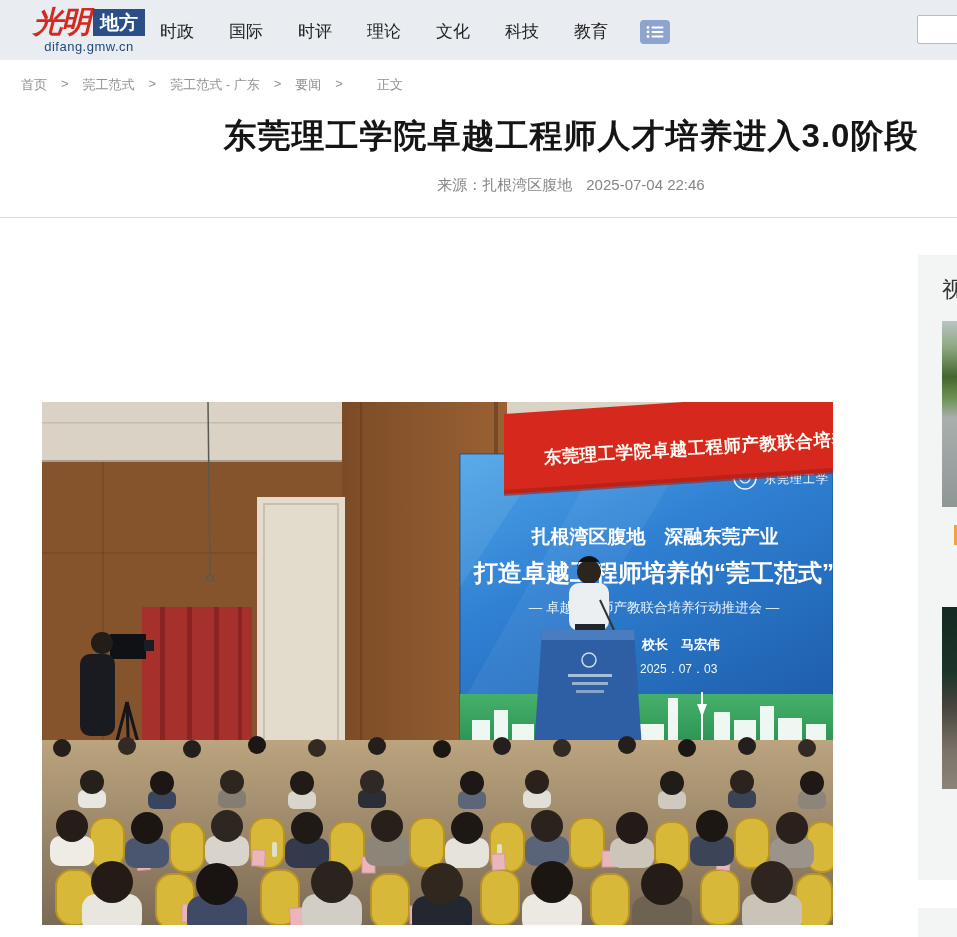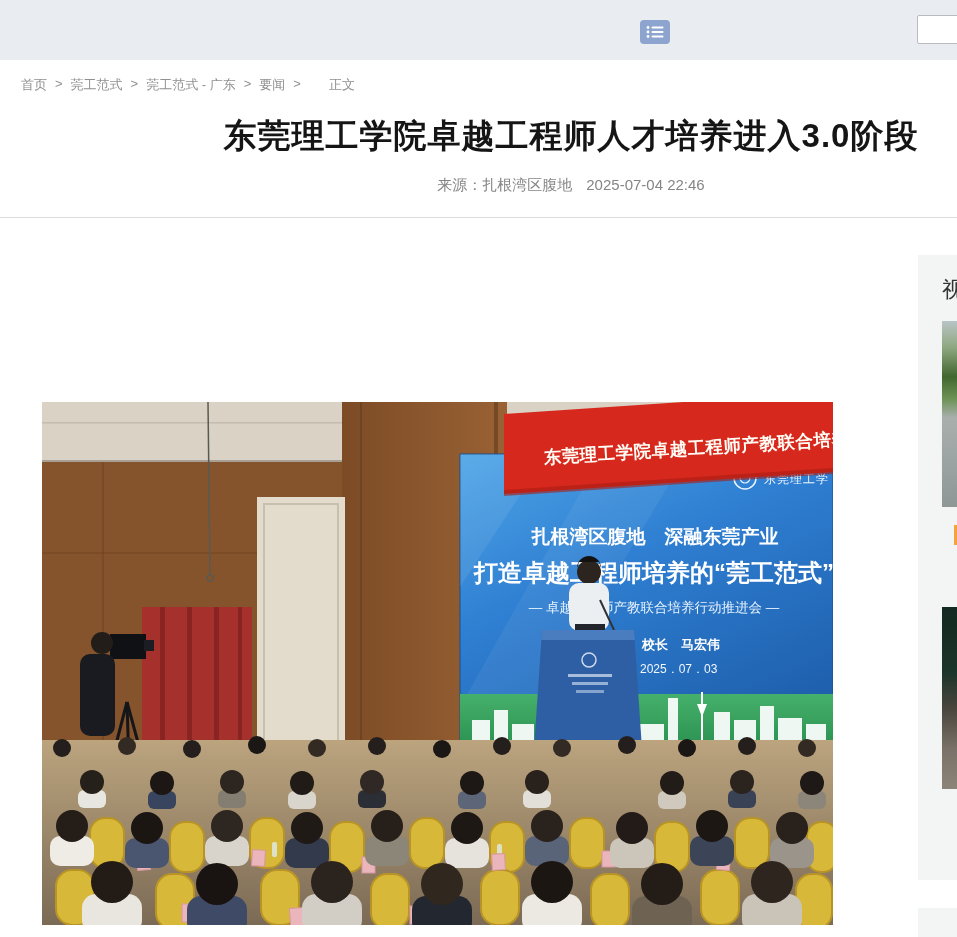--- a/index.html
+++ b/index.html
@@ -16,21 +16,21 @@
               padding:3px 7px;line-height:21px;}
   .logo-domain{font-size:13px;color:#23477d;margin-top:2px;letter-spacing:.5px;}
   .nav{position:absolute;left:160px;top:20px;display:flex;gap:35px;}
   .nav-item{font-size:17px;color:#222;cursor:pointer;white-space:nowrap;}
   .menu-btn{position:absolute;left:640px;top:20px;width:30px;height:24px;border-radius:4px;
             background:#8da4ce;display:flex;align-items:center;justify-content:center;cursor:pointer;}
   .search{position:absolute;left:917px;top:15px;width:120px;height:27px;background:#fff;
           border:1px solid #b9bcbe;border-radius:2px;outline:none;padding:0 6px;font-size:13px;}
 
   
-  .breadcrumb{position:absolute;left:21px;top:76px;display:flex;gap:8px;
+  .breadcrumb{position:absolute;left:21px;top:76px;display:flex;gap:14px;
               font-size:13px;color:#909090;}
   .crumb{color:#909090;cursor:pointer;}
   .crumb.last{cursor:default;margin-left:20px;}
   .crumb-sep{color:#909090;}
 
   
   .title-wrap{position:absolute;left:20px;top:114px;width:1102px;text-align:center;}
   .title{font-size:33px;font-weight:bold;color:#151515;letter-spacing:1px;margin:0;}
   .source-row{position:absolute;left:20px;top:176px;width:1102px;display:flex;
               justify-content:center;gap:14px;font-size:15px;color:#858585;}
@@ -60,20 +60,36 @@
       radial-gradient(ellipse 12px 15px at 85% 64%, #201b17 0 60%, transparent 61%),
       linear-gradient(180deg,#132921 0%,#1c352a 36%,#4a463e 56%,#7a7268 78%,#8c8478 100%);}
   .side-panel2{position:absolute;left:918px;top:908px;width:300px;height:120px;background:#f3f4f4;}
 </style>
 </head>
 <body>
 
 <div class="page">
 
   <header class="topbar">
+    <div class="logo">
+      <div class="logo-row">
+        <span class="logo-brand">光明</span>
+        <span class="logo-badge">地方</span>
+      </div>
+      <div class="logo-domain">difang.gmw.cn</div>
+    </div>
+    <nav class="nav">
+      <span class="nav-item">时政</span>
+      <span class="nav-item">国际</span>
+      <span class="nav-item">时评</span>
+      <span class="nav-item">理论</span>
+      <span class="nav-item">文化</span>
+      <span class="nav-item">科技</span>
+      <span class="nav-item">教育</span>
+    </nav>
     <div class="menu-btn">
       <svg width="18" height="14" viewBox="0 0 18 14">
         <circle cx="2" cy="2.5" r="1.4" fill="#fff"></circle>
           <rect x="5.5" y="1.4" width="12" height="2.2" rx="1" fill="#fff"></rect>
         <circle cx="2" cy="7" r="1.4" fill="#fff"></circle>
           <rect x="5.5" y="5.9" width="12" height="2.2" rx="1" fill="#fff"></rect>
         <circle cx="2" cy="11.5" r="1.4" fill="#fff"></circle>
           <rect x="5.5" y="10.4" width="12" height="2.2" rx="1" fill="#fff"></rect>
       </svg>
     </div>

